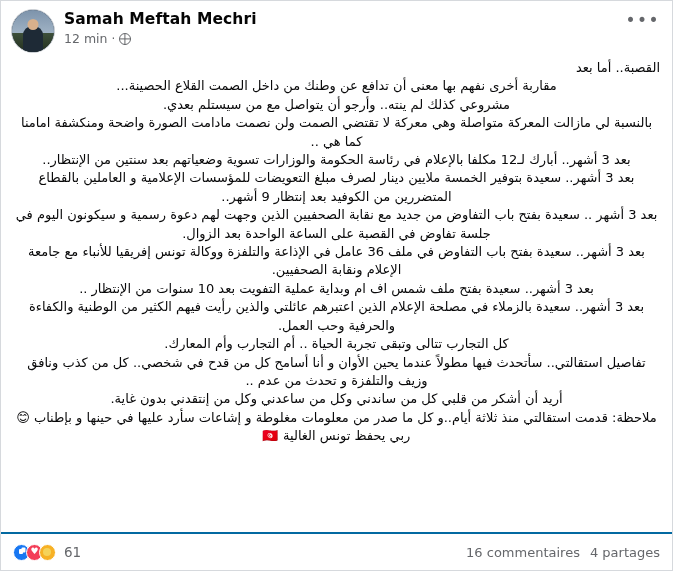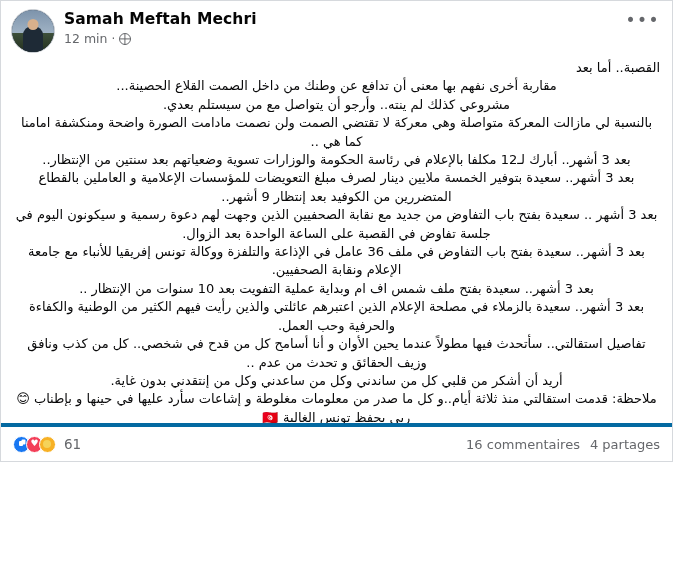--- a/index.html
+++ b/index.html
@@ -5,21 +5,21 @@
   html, body {
     margin: 0;
     padding: 0;
     background: #ffffff;
   }
   body {
     font-family: "DejaVu Sans", "Liberation Sans", sans-serif;
   }
   .post {
     width: 673px;
-    height: 462px;
+    height: 571px;
     box-sizing: border-box;
     background: #ffffff;
     border: 1px solid #d6d9dd;
     position: relative;
     overflow: hidden;
     display: flex;
     flex-direction: column;
   }
   
   .post-header {
@@ -153,21 +153,21 @@
     padding: 0;
   }
   .p-center {
     text-align: center;
   }
   .p-right {
     text-align: right;
   }
   
   .post-footer {
-    border-top: 4px solid #0369a1;
+    border-top: 2px solid #0369a1;
     height: 38px;
     flex: 0 0 38px;
     display: flex;
     align-items: center;
     justify-content: space-between;
     padding: 0 12px;
     box-sizing: border-box;
   }
   .reactions {
     display: flex;
@@ -267,21 +267,22 @@
     <p class="p-right">القصبة.. أما بعد</p>
     <p class="p-center">مقاربة أخرى نفهم بها معنى أن تدافع عن وطنك من داخل الصمت القلاع الحصينة...</p>
     <p class="p-center">مشروعي كذلك لم ينته.. وأرجو أن يتواصل مع من سيستلم بعدي.</p>
     <p class="p-center">بالنسبة لي مازالت المعركة متواصلة وهي معركة لا تقتضي الصمت ولن نصمت مادامت الصورة واضحة ومنكشفة امامنا كما هي ..</p>
     <p class="p-center">بعد 3 أشهر.. أبارك لـ12 مكلفا بالإعلام في رئاسة الحكومة والوزارات تسوية وضعياتهم بعد سنتين من الإنتظار..</p>
     <p class="p-center">بعد 3 أشهر.. سعيدة بتوفير الخمسة ملايين دينار لصرف مبلغ التعويضات للمؤسسات الإعلامية و العاملين بالقطاع المتضررين من الكوفيد بعد إنتظار 9 أشهر..</p>
     <p class="p-center">بعد 3 أشهر .. سعيدة بفتح باب التفاوض من جديد مع نقابة الصحفيين الذين وجهت لهم دعوة رسمية و سيكونون اليوم في جلسة تفاوض في القصبة على الساعة الواحدة بعد الزوال.</p>
     <p class="p-center">بعد 3 أشهر.. سعيدة بفتح باب التفاوض في ملف 36 عامل في الإذاعة والتلفزة ووكالة تونس إفريقيا للأنباء مع جامعة الإعلام ونقابة الصحفيين.</p>
     <p class="p-center">بعد 3 أشهر.. سعيدة بفتح ملف شمس اف ام وبداية عملية التفويت بعد 10 سنوات من الإنتظار ..</p>
     <p class="p-center">بعد 3 أشهر.. سعيدة بالزملاء في مصلحة الإعلام الذين اعتبرهم عائلتي والذين رأيت فيهم  الكثير من الوطنية والكفاءة والحرفية وحب العمل.</p>
-    <p class="p-center">تفاصيل استقالتي.. سأتحدث فيها مطولاً عندما يحين الأوان و أنا أسامح كل من قدح في شخصي.. كل من كذب ونافق وزيف الحقائق و تحدث من عدم ..</p>
+    <p class="p-center">كل التجارب تتالى وتبقى تجربة الحياة .. أم التجارب وأم المعارك.</p>
+    <p class="p-center">تفاصيل استقالتي.. سأتحدث فيها مطولاً عندما يحين الأوان و أنا أسامح كل من قدح في شخصي.. كل من كذب ونافق وزيف والتلفزة و تحدث من عدم ..</p>
     <p class="p-center">أريد أن أشكر من قلبي كل من ساندني وكل من ساعدني وكل من إنتقدني بدون غاية.</p>
     <p class="p-center">ملاحظة: قدمت استقالتي منذ ثلاثة أيام..و كل ما صدر من معلومات مغلوطة و إشاعات سأرد عليها في حينها و بإطناب 😊</p>
     <p class="p-center">ربي يحفظ تونس الغالية 🇹🇳</p>
   </div>
 
   <div class="post-footer">
     <div class="reactions">
       <div class="react-icons">
         <span class="react react-like"></span>
         <span class="react react-love"></span>

